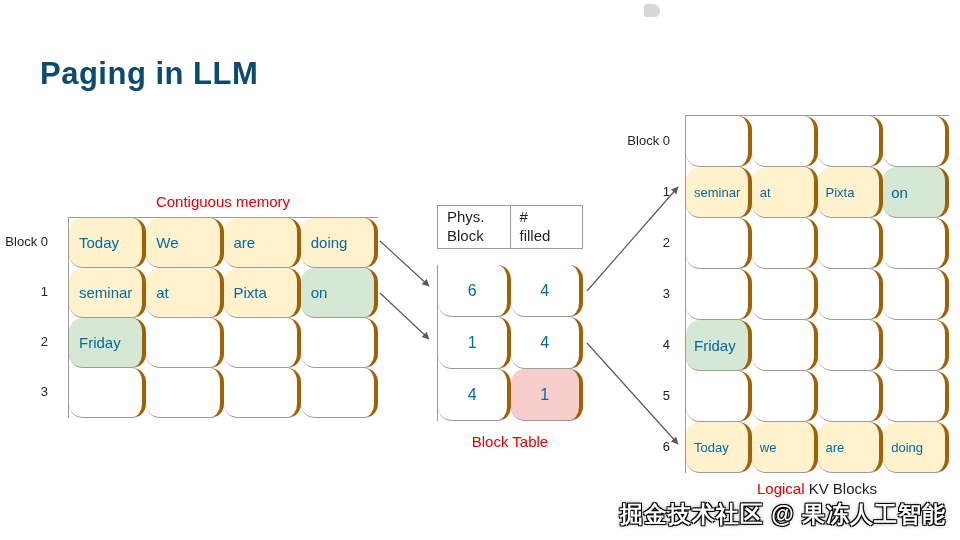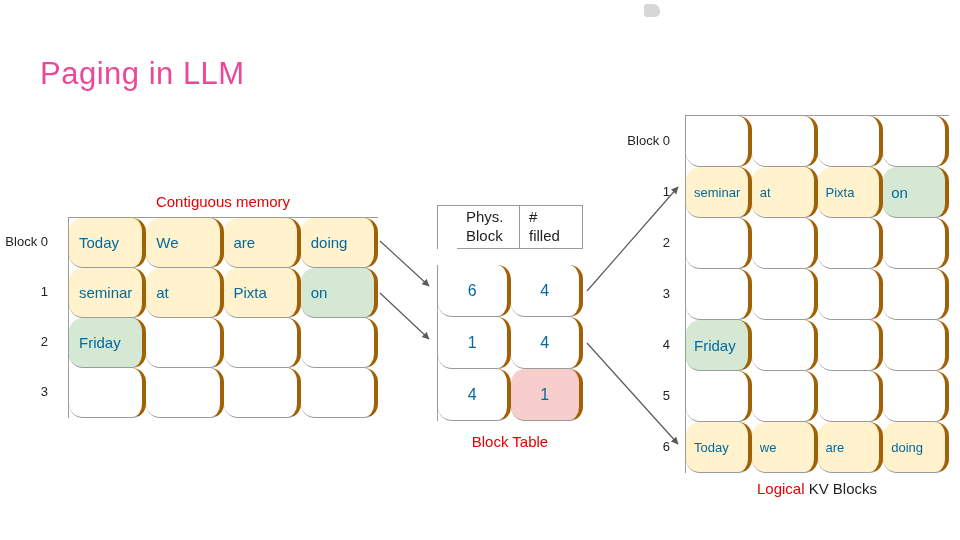--- a/index.html
+++ b/index.html
@@ -3,21 +3,21 @@
 <meta charset="utf-8">
 <style>
   * { margin:0; padding:0; box-sizing:border-box; }
   html,body { background:#ffffff; }
   .canvas {
     position:relative; width:960px; height:540px; background:#ffffff;
     font-family:"Liberation Sans", sans-serif; overflow:hidden; color:#1f1f1f;
   }
   .title {
     position:absolute; left:40px; top:56px;
-    font-size:31px; font-weight:400; letter-spacing:.5px; color:#ec4899;
+    font-size:31px; font-weight:700; letter-spacing:.5px; color:#0c4a6e;
   }
   .smudge {
     position:absolute; left:644px; top:4px; width:16px; height:13px;
     background:#c9c9c9; border-radius:3px 7px 5px 3px; opacity:.75;
   }
   
   .grid {
     position:absolute; display:grid; background:#fff;
     border-top:1px solid #9b9b9b; border-left:1px solid #9b9b9b;
   }
@@ -28,21 +28,21 @@
   }
   #logical-grid { left:68px; top:217px; width:310px; grid-template-columns:repeat(4,1fr); grid-auto-rows:50px; }
   #physical-grid { left:685px; top:115px; width:264px; grid-template-columns:repeat(4,1fr); grid-auto-rows:51px; }
   #physical-grid .cell { font-size:13px; padding-left:8px; }
   #physical-grid .cell.big { font-size:15px; }
   #block-grid { left:437px; top:265px; width:146px; grid-template-columns:repeat(2,1fr); grid-auto-rows:52px; border-top:none; }
   #block-grid .cell { justify-content:center; padding-left:0; font-size:16px; }
   .block-header {
     position:absolute; left:437px; top:205px; width:146px; height:44px;
     display:grid; grid-template-columns:repeat(2,1fr);
-    border-top:1px solid #9b9b9b; border-left:1px solid #9b9b9b; background:#fff;padding-left:19px;
+    border-top:1px solid #9b9b9b; border-left:1px solid #9b9b9b; background:#fff;
   }
   .block-header .hcell {
     border-right:1px solid #9b9b9b; border-bottom:1px solid #9b9b9b;
     white-space:pre-line; display:flex; align-items:center;
     padding-left:9px; font-size:15px; line-height:1.25; color:#1f1f1f;
   }
   
   .rowlabels { position:absolute; display:flex; flex-direction:column; font-size:13px; color:#222; }
   .rowlabels .rlabel { text-align:right; }
   #logical-labels { left:0; top:217px; width:60px; }
@@ -164,14 +164,15 @@
       <marker id="ah" markerWidth="8" markerHeight="8" refX="5.5" refY="3" orient="auto">
         <path d="M0,0 L6,3 L0,6 z" fill="#5a5a5a"></path>
       </marker>
     </defs>
     <line x1="380" y1="241" x2="429" y2="286" stroke="#5a5a5a" stroke-width="1.2" marker-end="url(#ah)"></line>
     <line x1="380" y1="293" x2="429" y2="339" stroke="#5a5a5a" stroke-width="1.2" marker-end="url(#ah)"></line>
     <line x1="587" y1="291" x2="678" y2="187" stroke="#5a5a5a" stroke-width="1.2" marker-end="url(#ah)"></line>
     <line x1="587" y1="343" x2="678" y2="444" stroke="#5a5a5a" stroke-width="1.2" marker-end="url(#ah)"></line>
   </svg>
 
+  <div class="watermark">掘金技术社区 @ 果冻人工智能</div>
 
 </div>
 
 </body></html>

